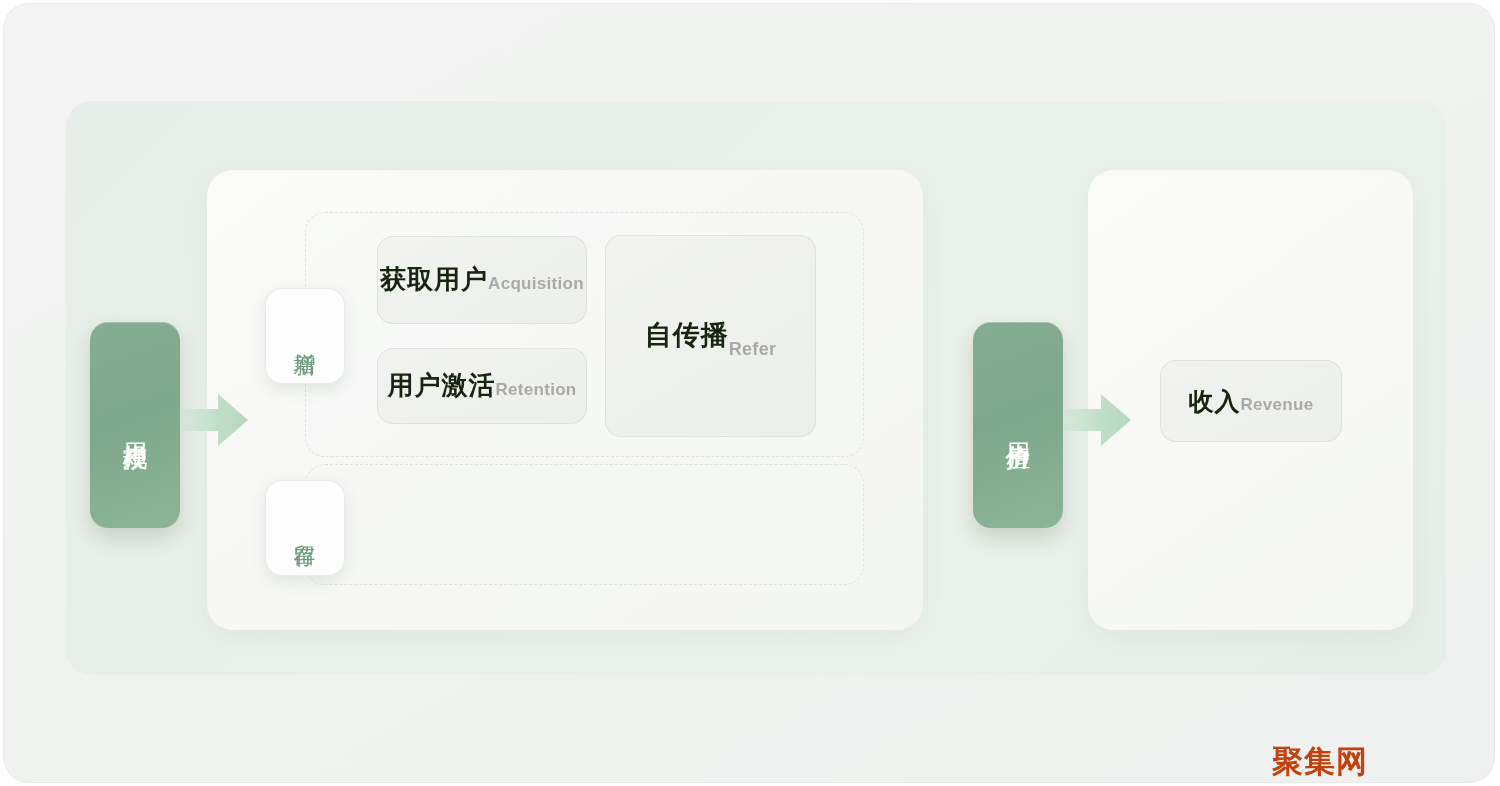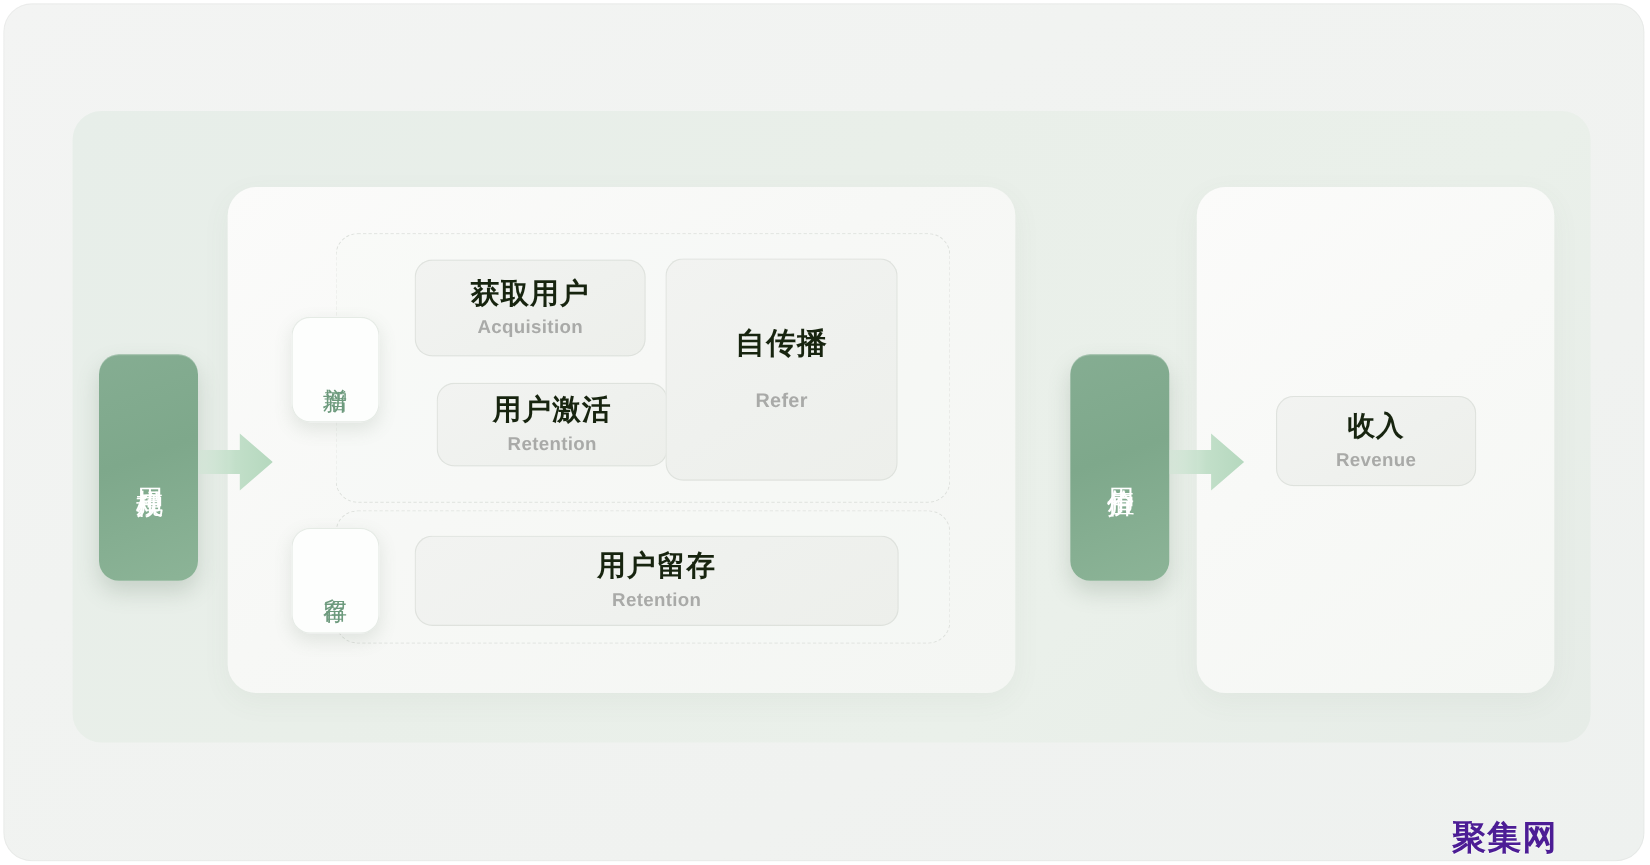--- a/index.html
+++ b/index.html
@@ -156,59 +156,59 @@
   .arrow-left { left: 180px; top: 392px; }
   .arrow-right { left: 1063px; top: 392px; }
 
   
   .metric-card {
     position: absolute;
     border-radius: 16px;
     background: linear-gradient(150deg, #f2f3f1 0%, #eff1ee 55%, #edefeb 100%);
     box-shadow: inset 0 0 0 1px rgba(215,220,214,0.7);
     display: flex;
-    flex-direction: column;
+    flex-direction: row;
     align-items: center;
     justify-content: center;
   }
   .metric-title {
     font-size: 26px;
     font-weight: bold;
     color: #17240f;
     letter-spacing: 1px;
     line-height: 1.15;
   }
   .metric-sub {
     margin-top: 7px;
     font-size: 17px;
     color: #a9aaa8;
     font-weight: bold;
     letter-spacing: 0.3px;
   }
 
   .card-acquisition { left: 377px; top: 236px; width: 210px; height: 88px; }
-  .card-activation  { left: 397px; top: 348px; width: 210px; height: 76px; }
+  .card-activation  { left: 377px; top: 348px; width: 210px; height: 76px; }
   .card-refer       { left: 605px; top: 235px; width: 211px; height: 202px; }
   .card-retention   { left: 377px; top: 487px; width: 440px; height: 82px; }
   .card-revenue     { left: 1160px; top: 360px; width: 182px; height: 82px; }
 
   .card-refer .metric-title { font-size: 27px; }
   .card-refer .metric-sub   { margin-top: 26px; font-size: 18px; }
 
   .card-revenue .metric-title { font-size: 25px; }
   .card-revenue .metric-sub   { font-size: 17px; }
 
   
   .watermark {
     position: absolute;
-    left: 1320px;
+    left: 1272px;
     top: 746px;
     font-size: 31px;
     font-weight: bold;
-    color: #4c1d95;
+    color: #c2410c;
     letter-spacing: 1px;
     line-height: 1;
     text-shadow: 0 1px 0 rgba(255,255,255,0.6);
   }
 </style>
 </head>
 <body>
 
 <div id="stage">
 
@@ -249,24 +249,20 @@
   <div class="metric-card card-activation">
     <div class="metric-title">用户激活</div>
     <div class="metric-sub">Retention</div>
   </div>
 
   <div class="metric-card card-refer">
     <div class="metric-title">自传播</div>
     <div class="metric-sub">Refer</div>
   </div>
 
-  <div class="metric-card card-retention">
-    <div class="metric-title">用户留存</div>
-    <div class="metric-sub">Retention</div>
-  </div>
 
   <div class="green-pill pill-value">用户价值</div>
 
   <div class="arrow arrow-right">
     <svg width="68" height="56" viewBox="0 0 68 56" xmlns="http://www.w3.org/2000/svg">
       <defs>
         <linearGradient id="agR" x1="0" y1="0" x2="1" y2="0">
           <stop offset="0" stop-color="#cfe5d4" stop-opacity="0.55"></stop>
           <stop offset="0.5" stop-color="#c2dfc9"></stop>
           <stop offset="1" stop-color="#b5d8be"></stop>

